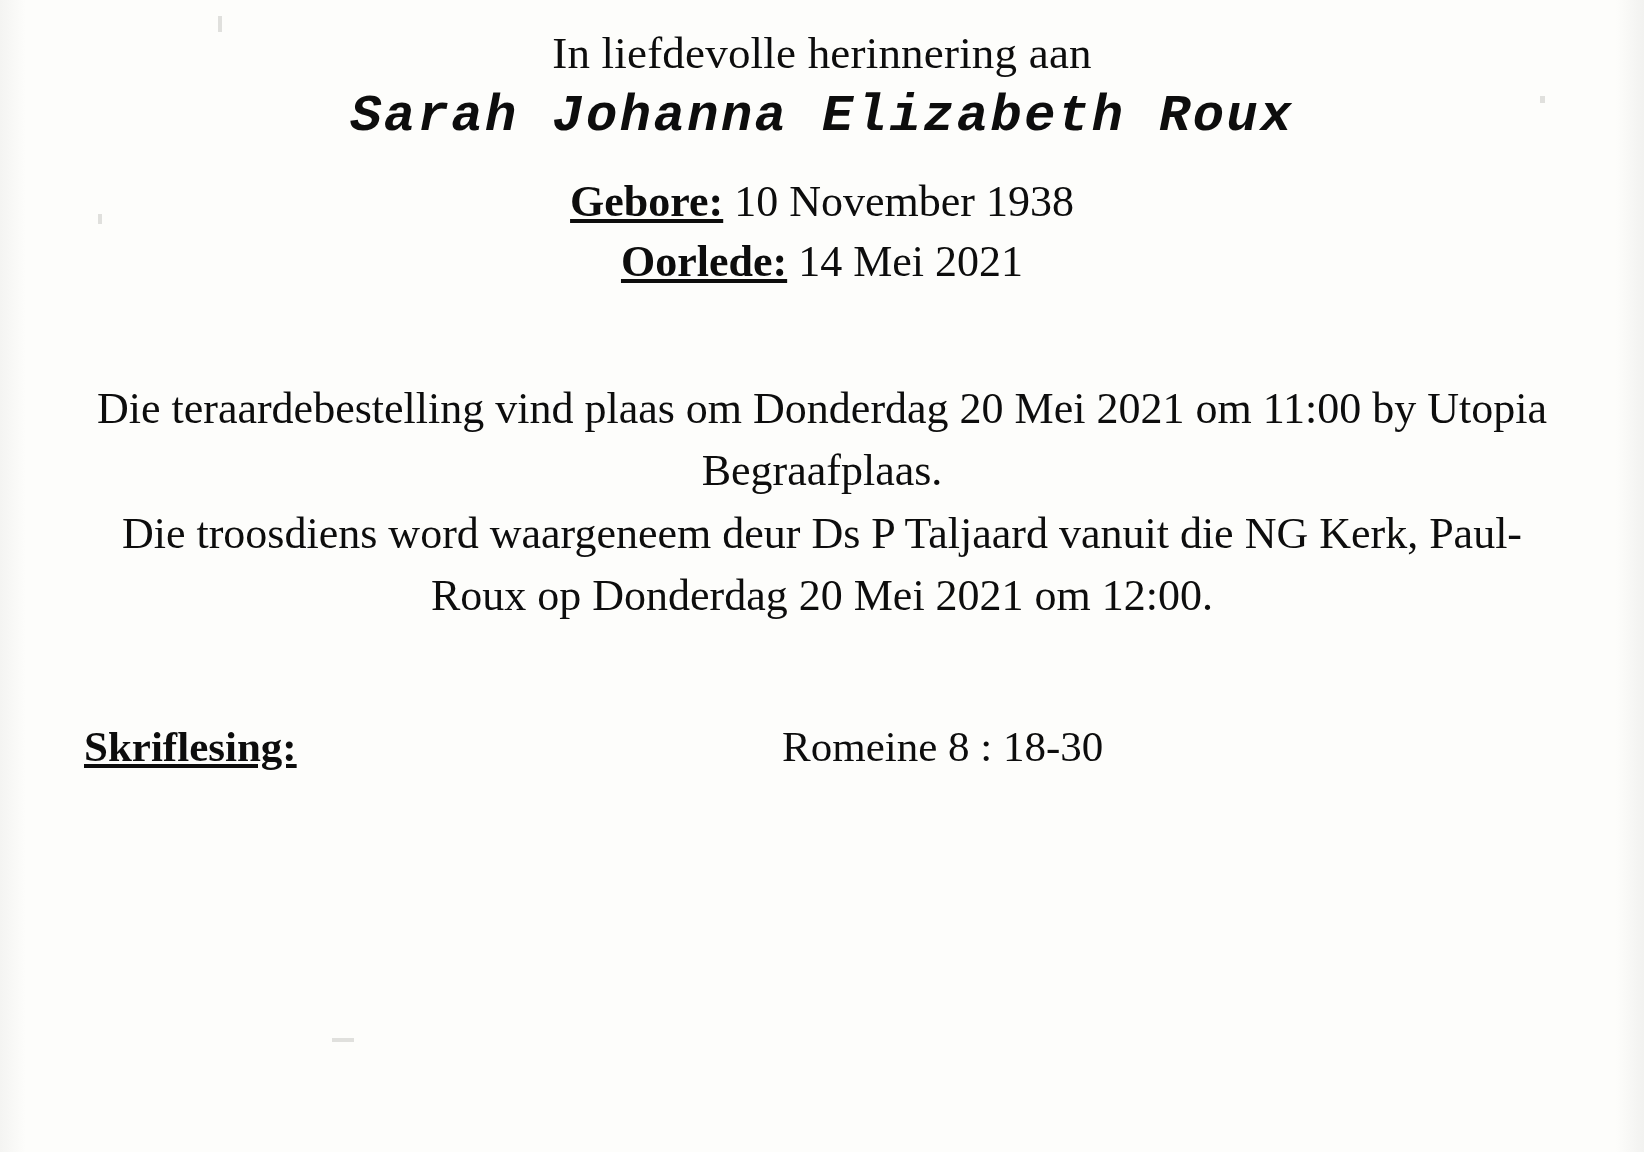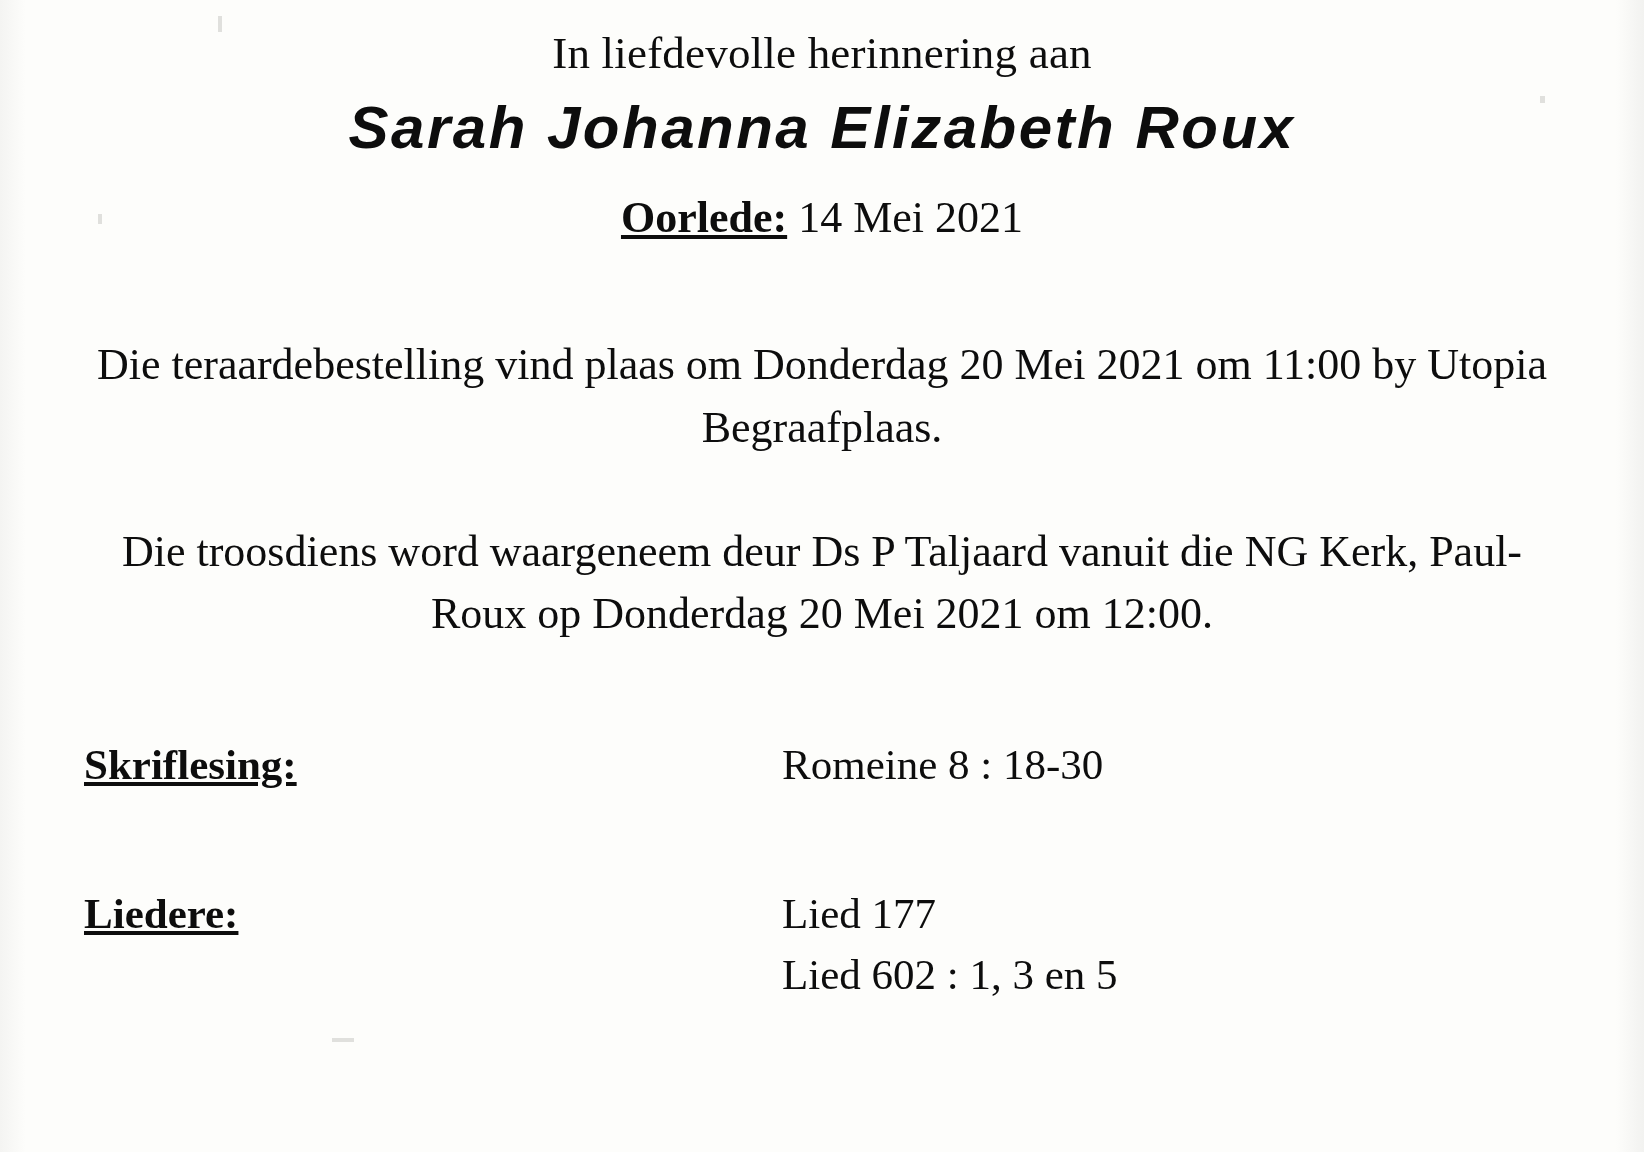--- a/index.html
+++ b/index.html
@@ -38,26 +38,26 @@
   }
 
   .memorial-intro {
     font-size: 45px;
     line-height: 1.05;
     letter-spacing: .2px;
     margin: 30px 0 0 0;
   }
 
   .deceased-name {
-    font-family: Liberation Sans, sans-serif;
+    font-family: Liberation Mono, monospace;
     font-style: italic;
     font-weight: 700;
-    font-size: 60px;
+    font-size: 52px;
     letter-spacing: 2.5px;
-    margin: 16px 0 0 0;
+    margin: 10px 0 0 0;
     white-space: nowrap;
   }
 
   .dates {
     margin-top: 26px;
     font-size: 44px;
     line-height: 1.36;
   }
   .dates .label {
     font-weight: 700;
@@ -65,21 +65,21 @@
   }
 
   .body-block {
     margin-left: 84px;
     margin-right: 84px;
     font-size: 44px;
     line-height: 1.42;
     text-align: center;
   }
   .block-burial { margin-top: 86px; }
-  .block-service { margin-top: 62px; }
+  .block-service { }
 
   .two-col {
     display: flex;
     margin-left: 84px;
     margin-right: 60px;
     font-size: 43px;
     line-height: 1.42;
   }
   .two-col .col-label {
     width: 660px;
@@ -106,35 +106,32 @@
 </div>
 
 <div class="content">
 
   <div class="line-center memorial-intro">In liefdevolle herinnering aan</div>
 
   <div class="line-center deceased-name">Sarah Johanna Elizabeth Roux</div>
 
   <div class="line-center dates">
     <div>
+      <span class="label">Gebore:</span>
+      <span>10 November 1938</span>
+    </div>
+    <div>
       <span class="label">Oorlede:</span>
       <span>14 Mei 2021</span>
     </div>
   </div>
 
   <div class="body-block block-burial">Die teraardebestelling vind plaas om Donderdag 20 Mei 2021 om 11:00 by Utopia Begraafplaas.</div>
 
   <div class="body-block block-service">Die troosdiens word waargeneem deur Ds P Taljaard vanuit die NG Kerk, Paul-Roux op Donderdag 20 Mei 2021 om 12:00.</div>
 
   <div class="two-col block-scripture">
     <div class="col-label">Skriflesing:</div>
     <div class="col-value">Romeine 8 : 18-30</div>
   </div>
 
-  <div class="two-col block-songs">
-    <div class="col-label">Liedere:</div>
-    <div class="col-value">
-      <span class="song-line">Lied 177</span>
-      <span class="song-line">Lied 602 : 1, 3 en 5</span>
-    </div>
-  </div>
 
 </div>
 
 </body></html>

